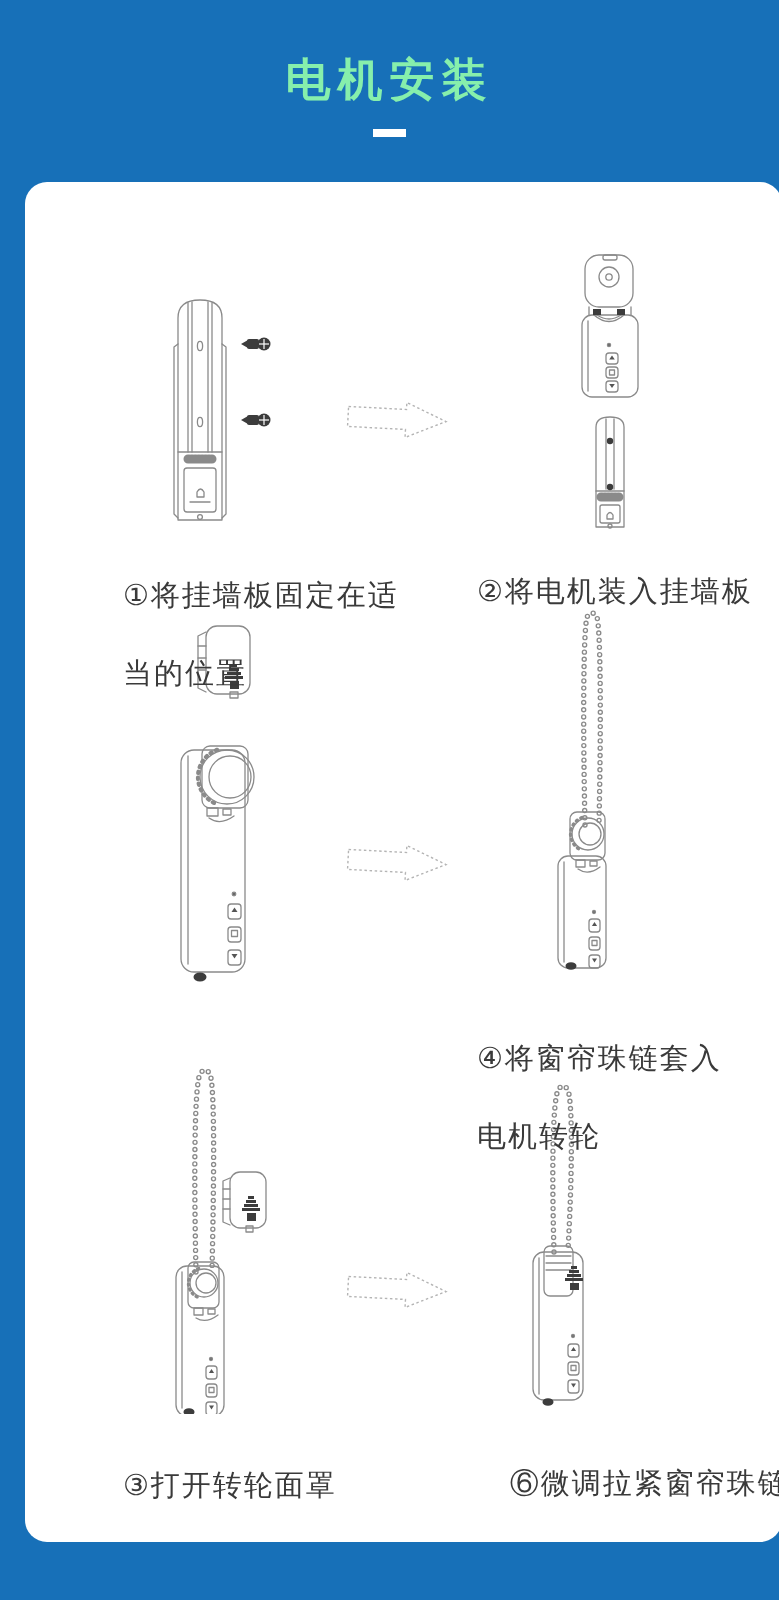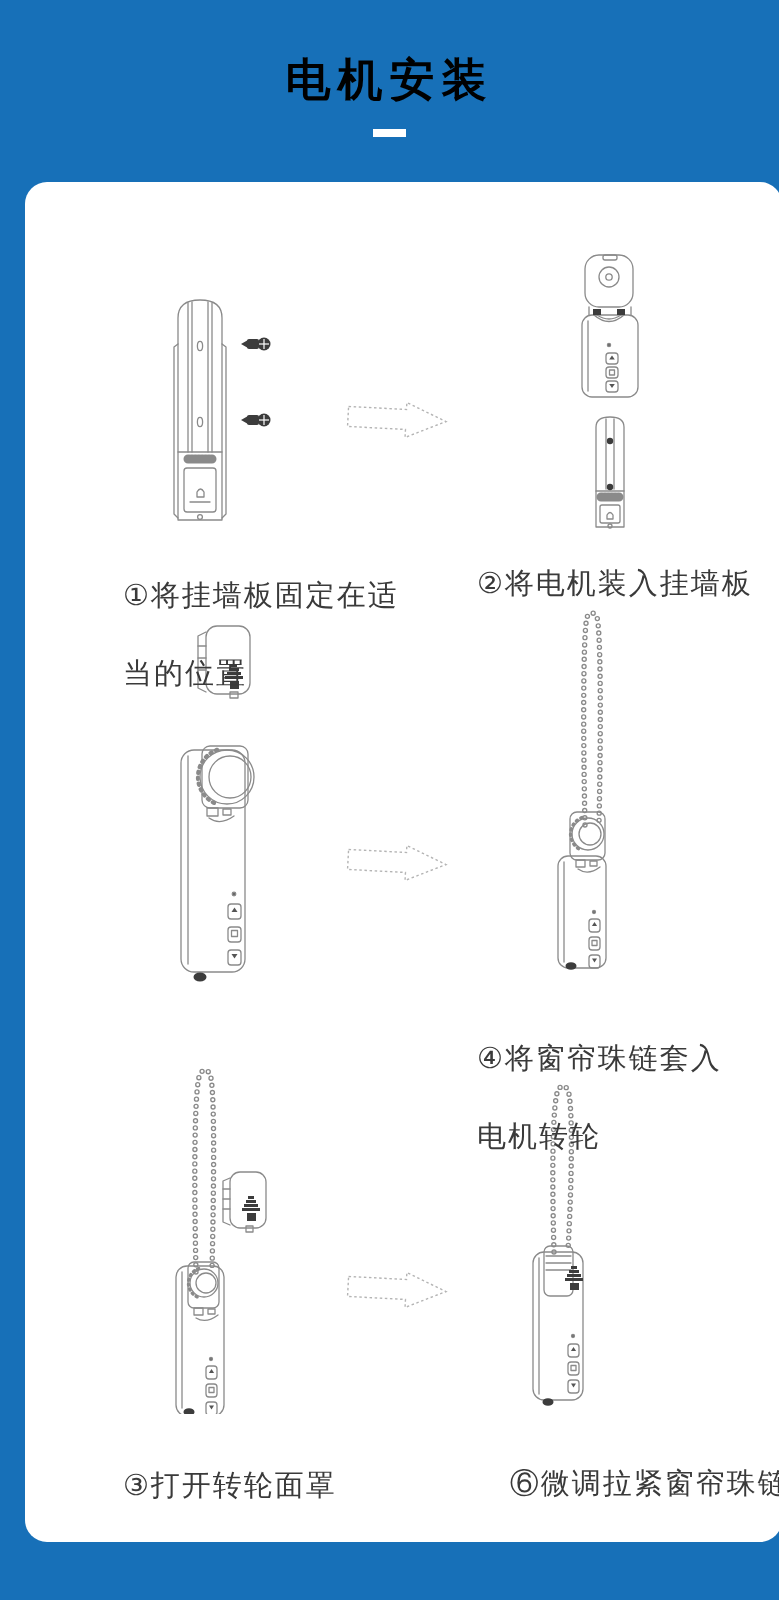--- a/index.html
+++ b/index.html
@@ -3,21 +3,21 @@
 <meta charset="utf-8">
 <style>
   html,body{margin:0;padding:0;}
   body{
     width:779px;height:1600px;position:relative;overflow:hidden;
     background:#1770b8;
     font-family:"DejaVu Sans","Liberation Sans",sans-serif;
   }
   .page-title{
     position:absolute;top:50px;left:0;width:779px;text-align:center;
-    color:#000000;font-size:45px;font-weight:bold;letter-spacing:7px;
+    color:#86efac;font-size:45px;font-weight:bold;letter-spacing:7px;
   }
   .title-underline{
     position:absolute;top:129px;left:373px;width:33px;height:8px;background:#ffffff;
   }
   .card{
     position:absolute;left:25px;top:182px;width:729px;height:1360px;
     background:#ffffff;border-radius:22px;padding-left:28px;
   }
   .fig{position:absolute;}
   .fig svg{display:block;width:100%;height:100%;}
@@ -263,21 +263,21 @@
         <rect class="dk" x="60" y="223" width="9" height="7"></rect>
       </g>
       <ellipse class="dk" cx="38" cy="342" rx="5.5" ry="3.8"></ellipse>
     </svg>
   </div>
 
   <div class="cap" style="left:53px;top:355px;">
     <span>①将挂墙板固定在适</span><br>
     <span>当的位置</span>
   </div>
-  <div class="cap" style="left:407px;top:343px;">
+  <div class="cap" style="left:407px;top:351px;">
     <span>②将电机装入挂墙板</span>
   </div>
   <div class="cap" style="left:407px;top:818px;">
     <span>④将窗帘珠链套入</span><br>
     <span>电机转轮</span>
   </div>
   <div class="cap" style="left:53px;top:1245px;">
     <span>③打开转轮面罩</span>
   </div>
   <div class="cap" style="left:407px;top:1245px;font-family:Liberation Mono, monospace;">

